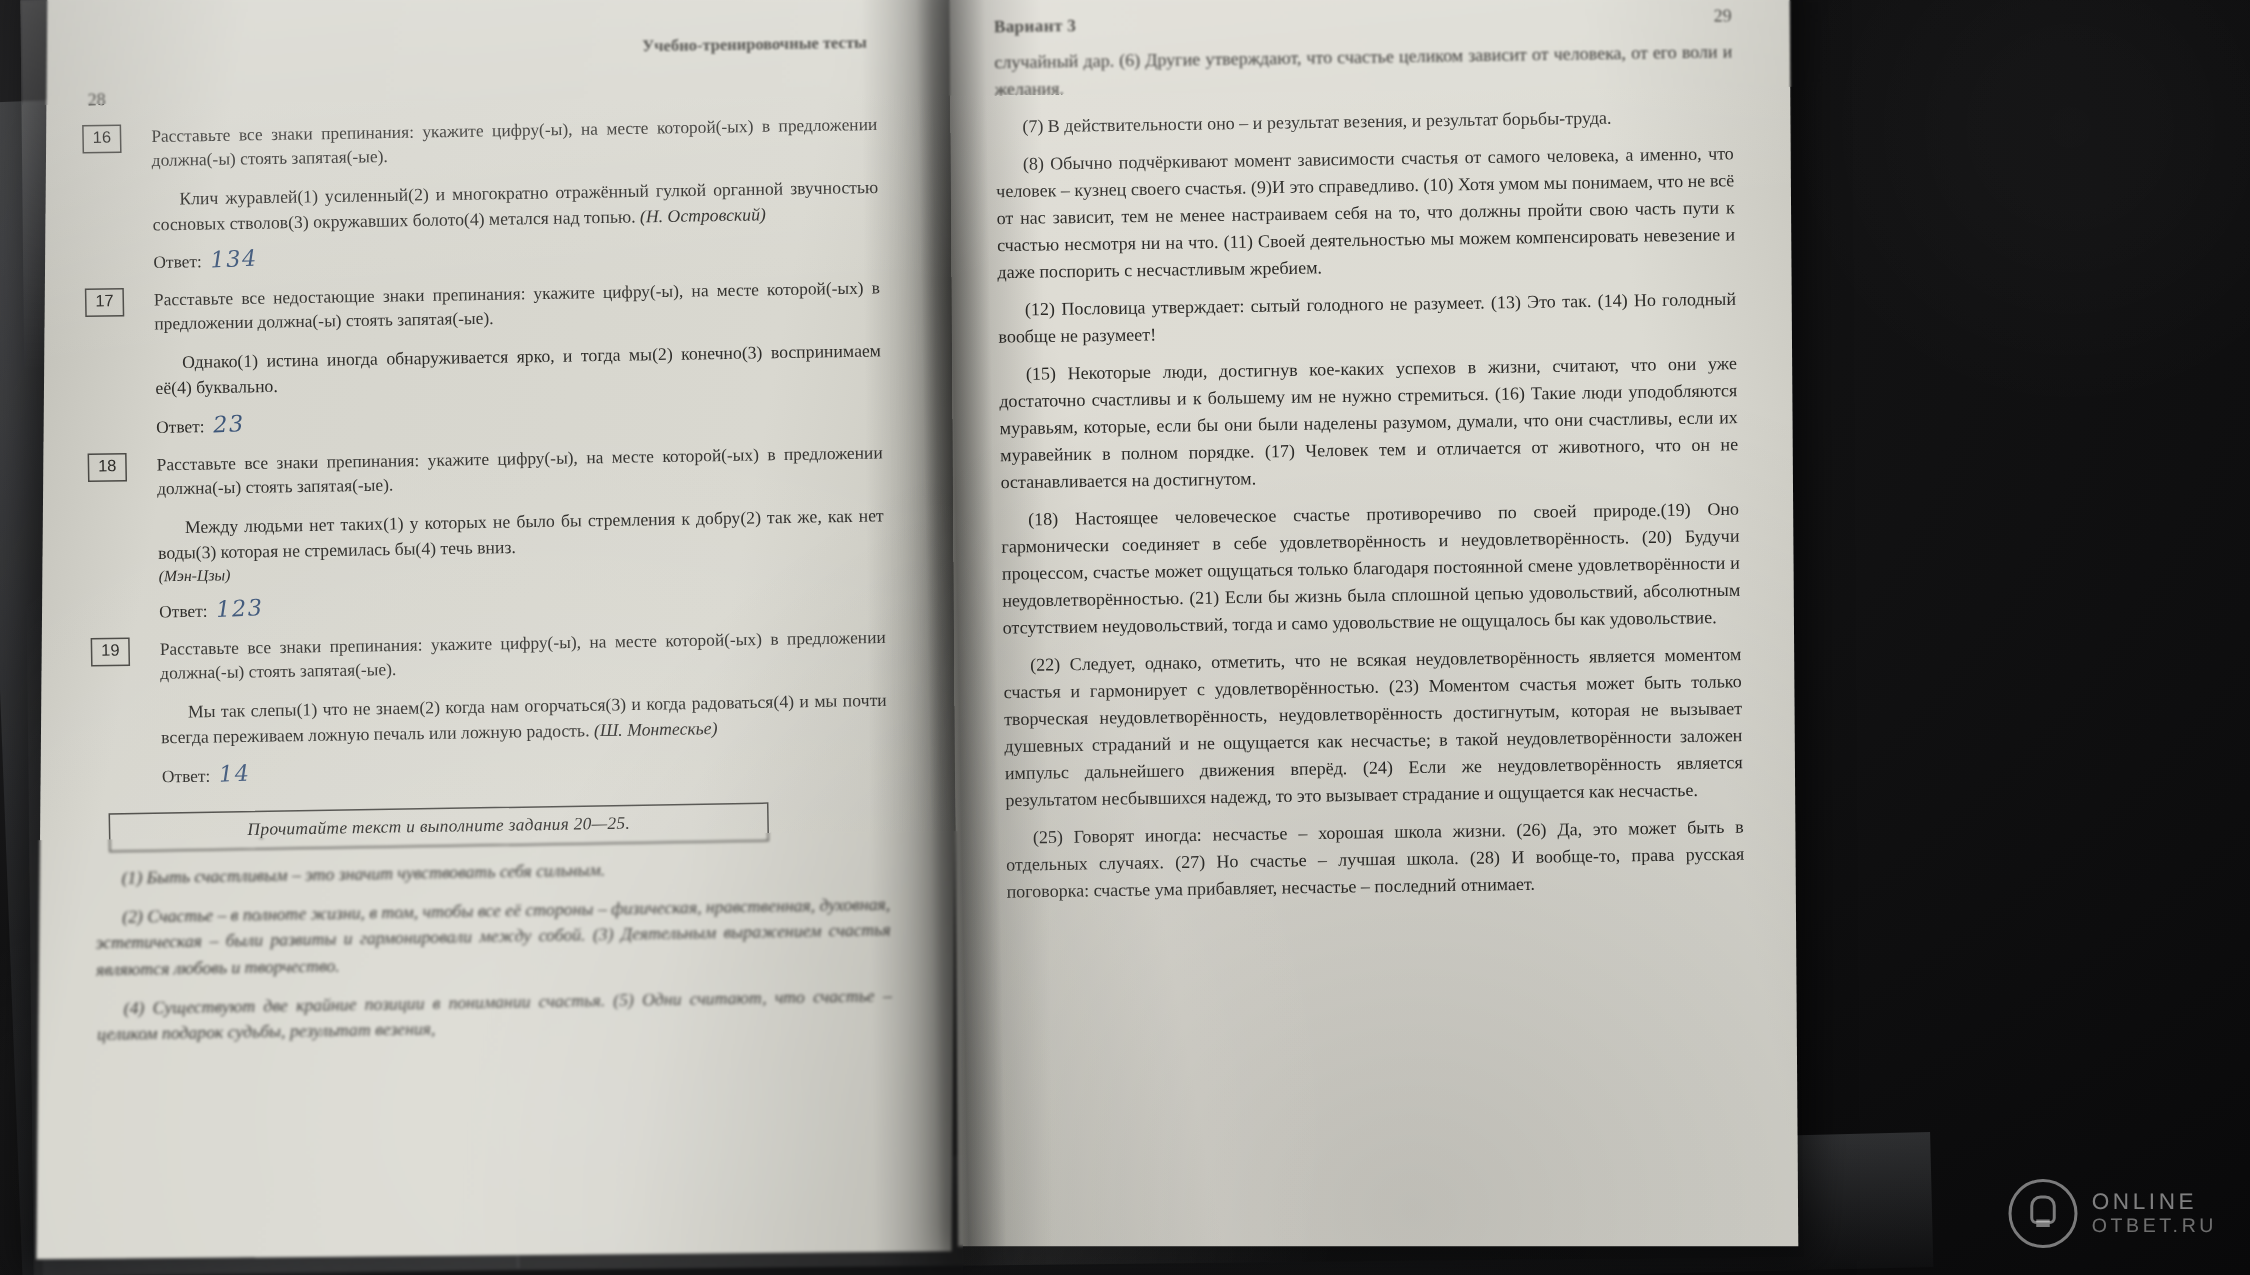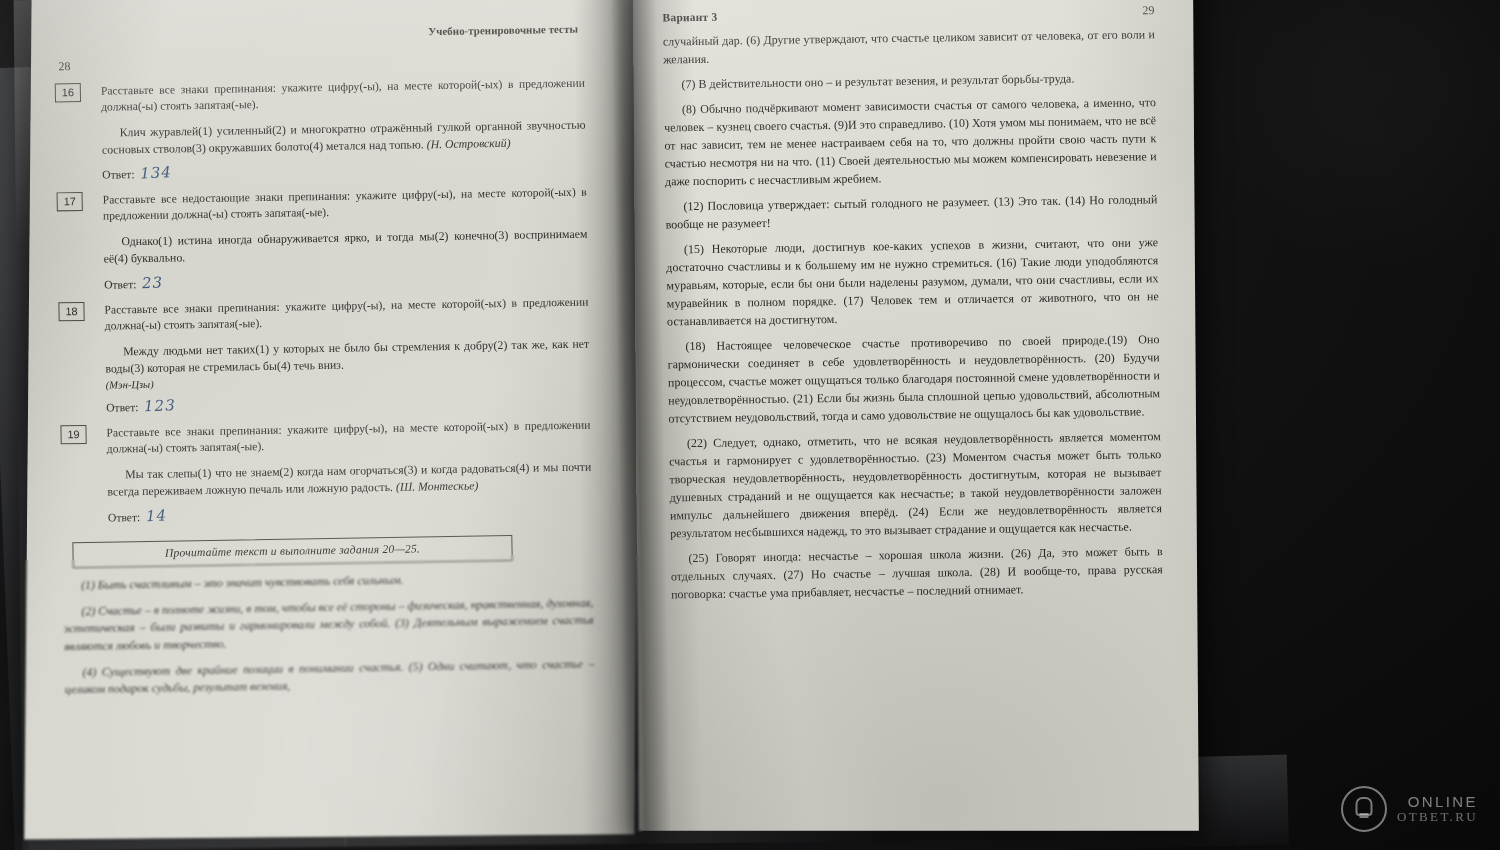--- a/index.html
+++ b/index.html
@@ -257,21 +257,20 @@
   
   .watermark {
     position: absolute;
     right: 22px;
     bottom: 18px;
     display: flex;
     align-items: center;
     gap: 10px;
     color: rgba(235,235,235,0.52);
     font-family: "Liberation Sans", sans-serif;
-    text-align: right;
   }
   .wm-bulb {
     width: 42px;
     height: 42px;
     border: 2px solid rgba(235,235,235,0.5);
     border-radius: 50%;
     position: relative;
   }
   .wm-bulb::before {
     content: "";
@@ -290,21 +289,21 @@
     left: 50%;
     top: 25px;
     transform: translateX(-50%);
     width: 9px;
     height: 2px;
     background: rgba(235,235,235,0.5);
     box-shadow: 0 3px 0 rgba(235,235,235,0.5);
   }
   .wm-text { line-height: 1.15; }
   .wm-1 { font-size: 15px; letter-spacing: 2.4px; }
-  .wm-2 { font-size: 13px; letter-spacing: 2.4px; opacity: .85; font-family: Liberation Serif, serif; }
+  .wm-2 { font-size: 13px; letter-spacing: 2.4px; opacity: .85; }
 </style>
 </head>
 <body>
 
 <div id="page">
   <div class="bg"></div>
   <div class="bg-noise"></div>
   <div class="sleeve"></div>
   <div class="sleeve2"></div>
 

